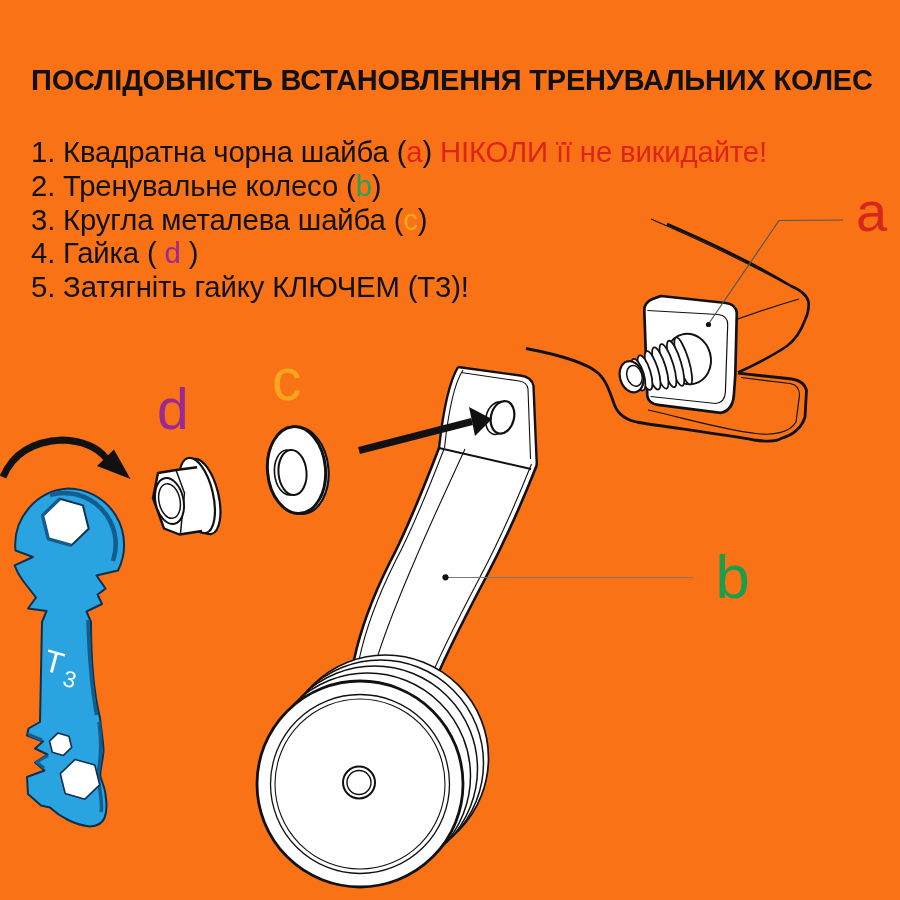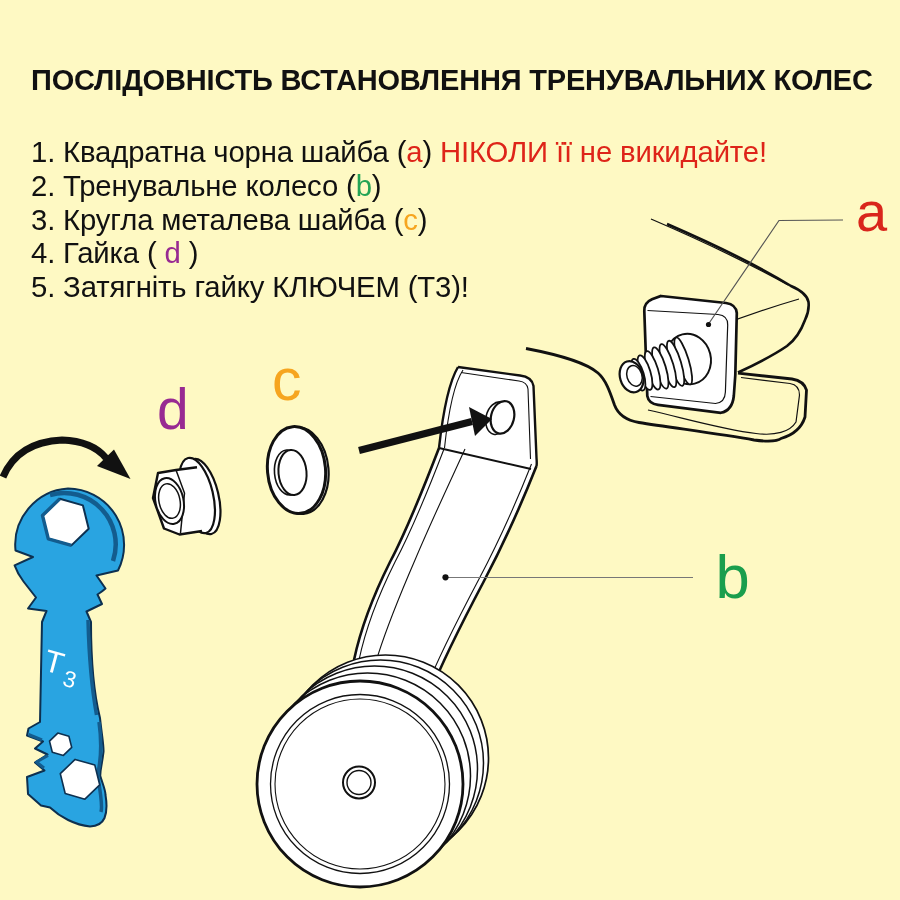--- a/index.html
+++ b/index.html
@@ -1,16 +1,16 @@
 <!DOCTYPE html>
 <html><head>
 <meta charset="utf-8">
 <style>
   html,body{margin:0;padding:0;background:#ffffff;}
-  #page{position:relative;width:900px;height:900px;background:#fef9c3;overflow:hidden;
+  #page{position:relative;width:900px;height:900px;background:#f97316;overflow:hidden;
         font-family:"Liberation Sans", sans-serif;}
 </style>
 </head>
 <body>
 <div id="page">
 <svg width="900" height="900" viewBox="0 0 900 900">
 
   <text x="31" y="90" font-size="29" font-weight="bold" fill="#111" letter-spacing="-0.18">ПОСЛІДОВНІСТЬ ВСТАНОВЛЕННЯ ТРЕНУВАЛЬНИХ КОЛЕС</text>
   <g font-size="29.3" fill="#111" letter-spacing="-0.15">
     <text x="31" y="162">1. Квадратна чорна шайба (<tspan fill="#de2419">a</tspan>) <tspan fill="#de2419">НІКОЛИ її не викидайте!</tspan></text>

